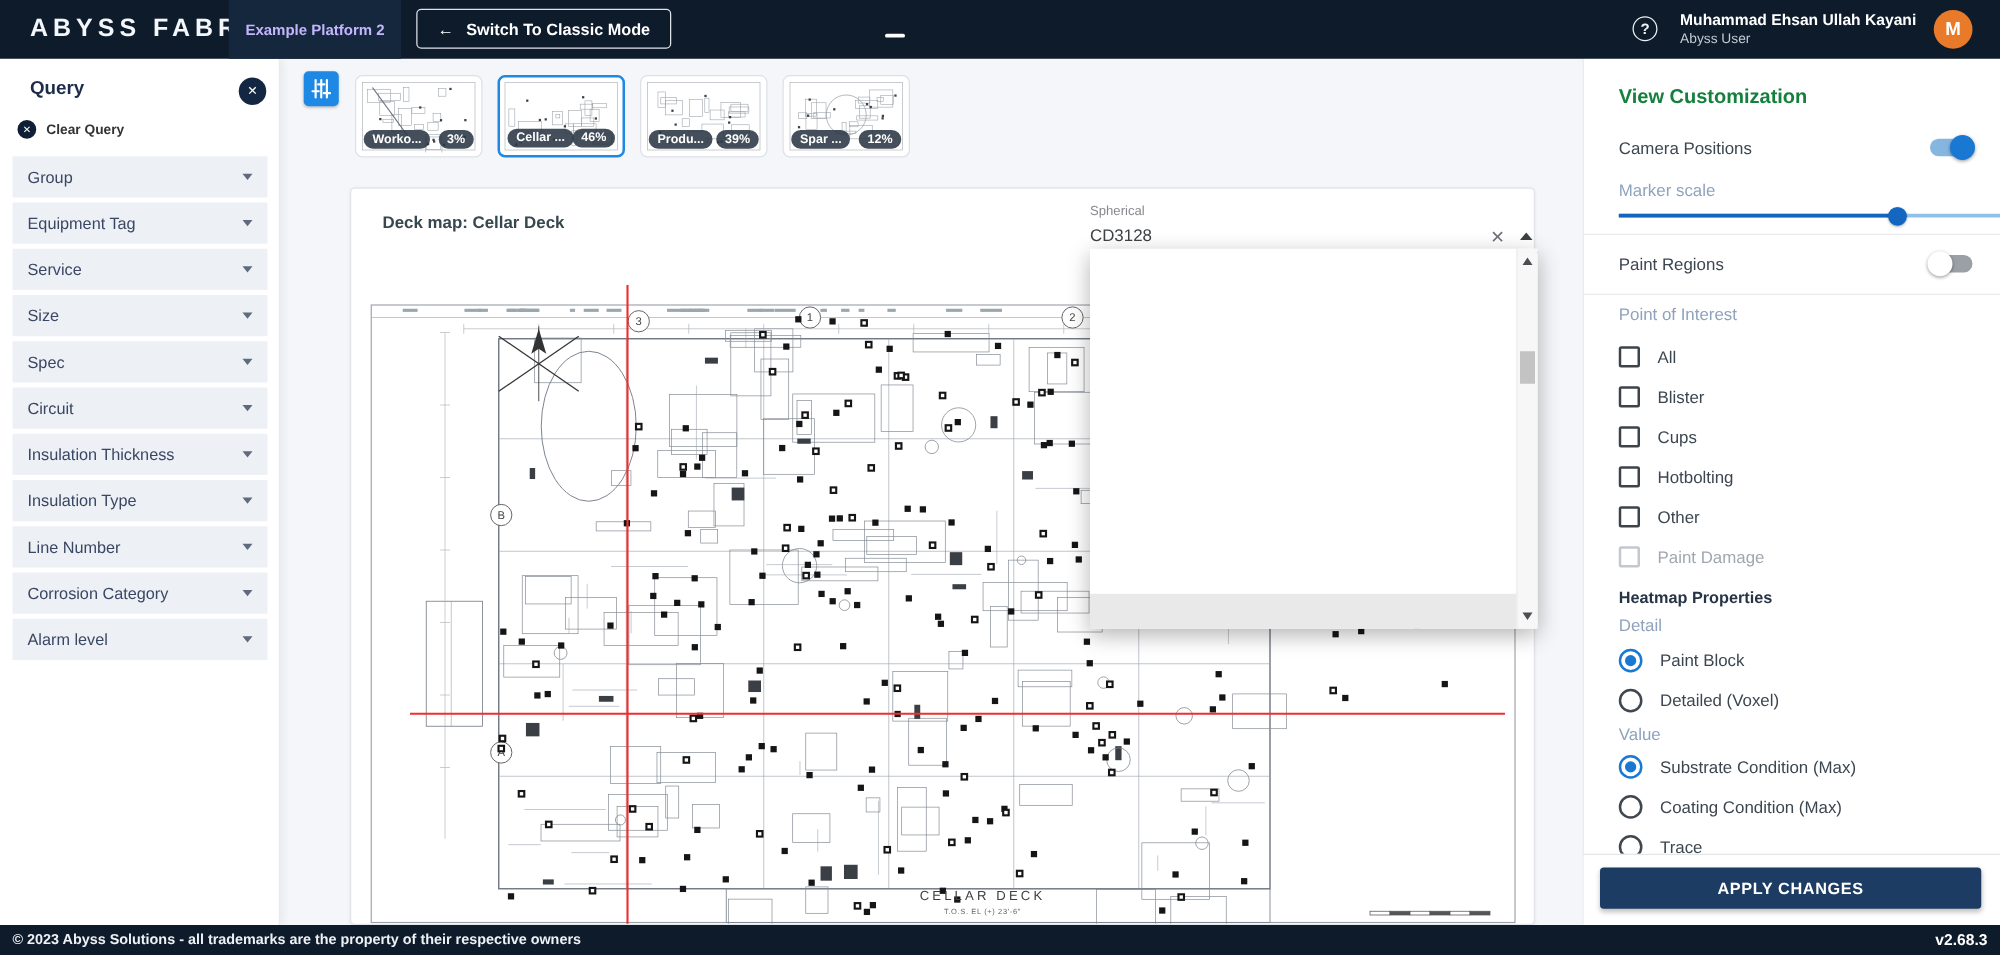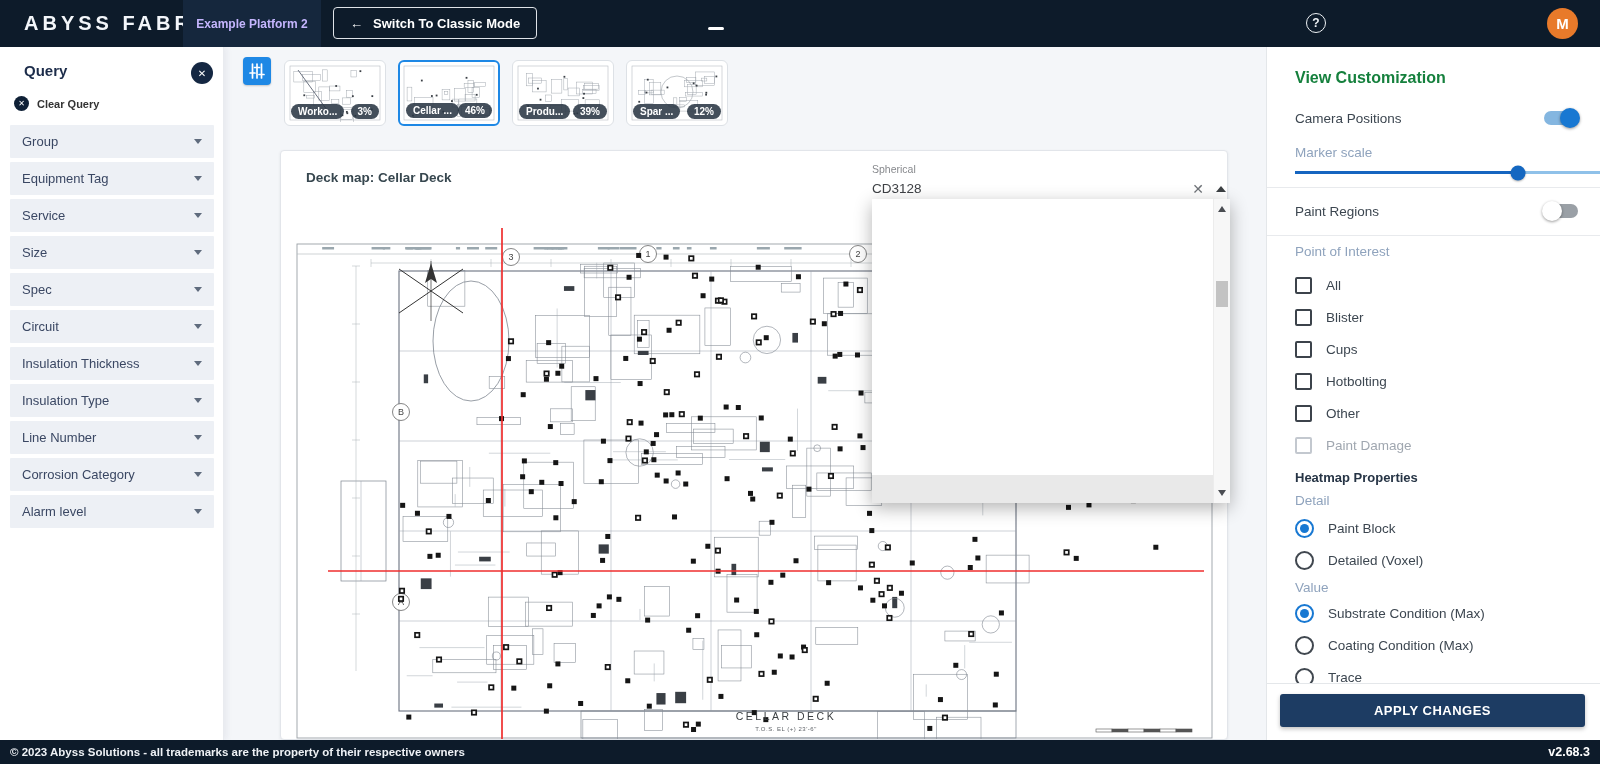--- a/index.html
+++ b/index.html
@@ -131,20 +131,24 @@
     </div>
     <div class="nav">
 
     <div class="tab"></div>
         <div class="tab"></div>
         <div class="tab active"></div>
         <div class="tab"></div>
       </div>
     <div class="help">?</div>
     <div class="userbox">
+      <div>
+        <div class="username">Muhammad Ehsan Ullah Kayani</div>
+        <div class="userrole">Abyss User</div>
+      </div>
       <div class="avatar">M</div>
     </div>
   </div>
 
   <div class="sidebar">
     <div class="q-title">Query</div>
     <div class="q-close">
       <span>✕</span>
     </div>
     <div class="q-clear">

